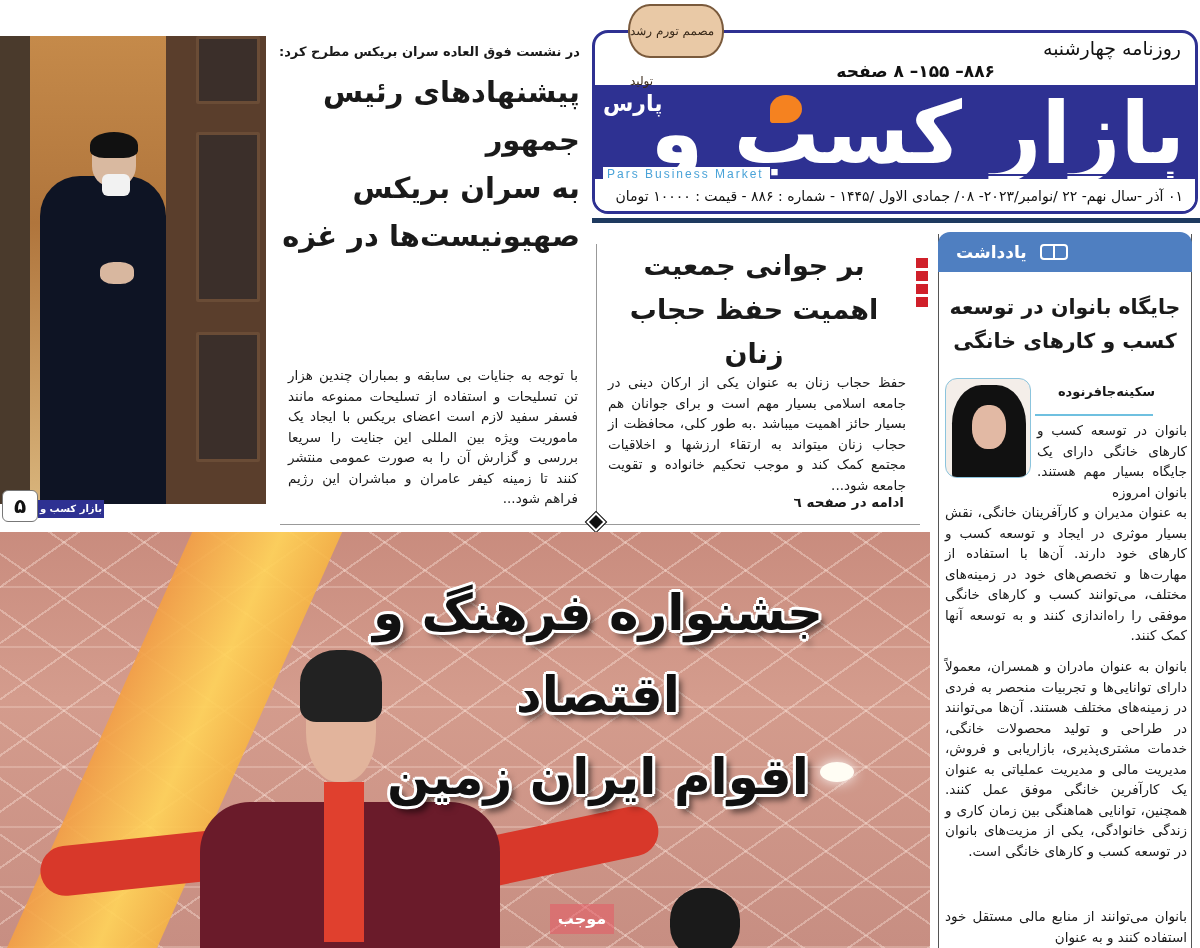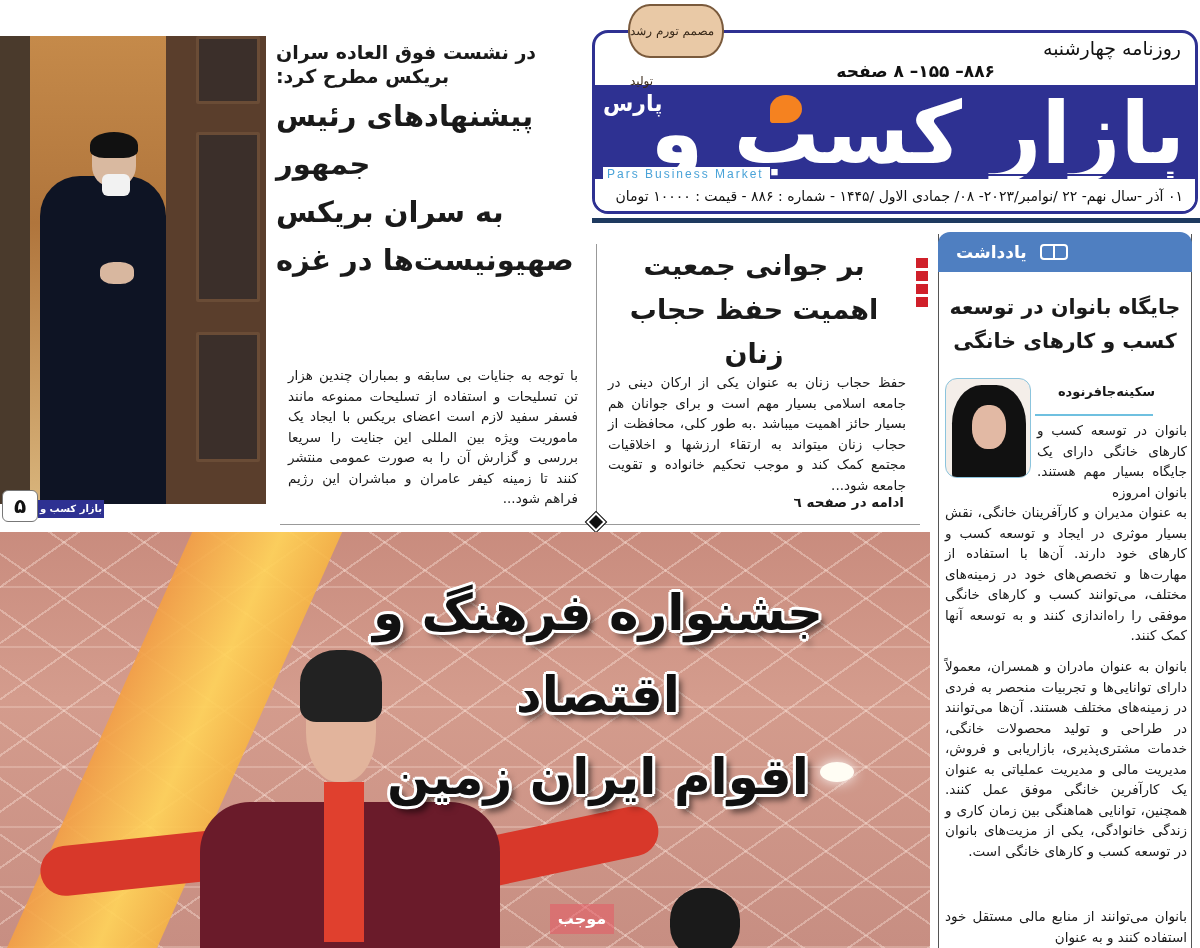--- a/index.html
+++ b/index.html
@@ -32,22 +32,22 @@
     .photo-president .head { position: absolute; left: 92px; top: 100px; width: 44px; height: 50px; background: #d9b9a0; border-radius: 40%; }
     .photo-president .turban { position: absolute; left: 90px; top: 96px; width: 48px; height: 26px; background: #111; border-radius: 50% 50% 30% 30%; }
     .photo-president .mask { position: absolute; left: 102px; top: 138px; width: 28px; height: 22px; background: #f2f2f2; border-radius: 6px; }
     .photo-president .hand { position: absolute; left: 100px; top: 226px; width: 34px; height: 22px; background: #d8b79f; border-radius: 40%; }
 
     .page-number { position: absolute; left: 2px; top: 490px; width: 36px; height: 32px; background: #fff; border: 1px solid #777; border-radius: 6px; font-weight: bold; font-size: 20px; line-height: 30px; text-align: center; color: #111; }
     .mini-logo { position: absolute; left: 38px; top: 500px; width: 66px; height: 18px; background: #2e3192; color: #fff; font-size: 10px; font-weight: bold; line-height: 18px; text-align: center; direction: rtl; }
 
     
     .lead { position: absolute; left: 276px; top: 40px; width: 304px; }
-    .lead .kicker { font-weight: bold; font-size: 19px; text-align: left; line-height: 24px; direction: rtl; }
-    .lead .headline { font-weight: bold; font-size: 29px; line-height: 48px; text-align: left; margin-top: 4px; direction: rtl; letter-spacing: -0.5px; }
+    .lead .kicker { font-weight: bold; font-size: 13px; text-align: right; line-height: 24px; direction: rtl; }
+    .lead .headline { font-weight: bold; font-size: 29px; line-height: 48px; text-align: right; margin-top: 4px; direction: rtl; letter-spacing: -0.5px; }
     .lead .body { position: absolute; top: 325px; left: 12px; width: 290px; font-size: 13.5px; line-height: 20.5px; text-align: justify; text-align-last: right; direction: rtl; }
 
     .col-rule-v { position: absolute; left: 596px; top: 244px; width: 1px; height: 276px; background: #999; }
     .h-rule { position: absolute; left: 280px; top: 524px; width: 640px; height: 1px; background: #999; }
     .diamond { position: absolute; left: 589px; top: 515px; width: 14px; height: 14px; background: #111; transform: rotate(45deg); border: 2px solid #fff; outline: 1px solid #111; }
 
     
     .hijab { position: absolute; left: 604px; top: 244px; width: 300px; }
     .hijab .headline { font-weight: bold; font-size: 27px; line-height: 44px; text-align: center; direction: rtl; }
     .hijab .marker { position: absolute; right: -24px; top: 14px; width: 12px; }

